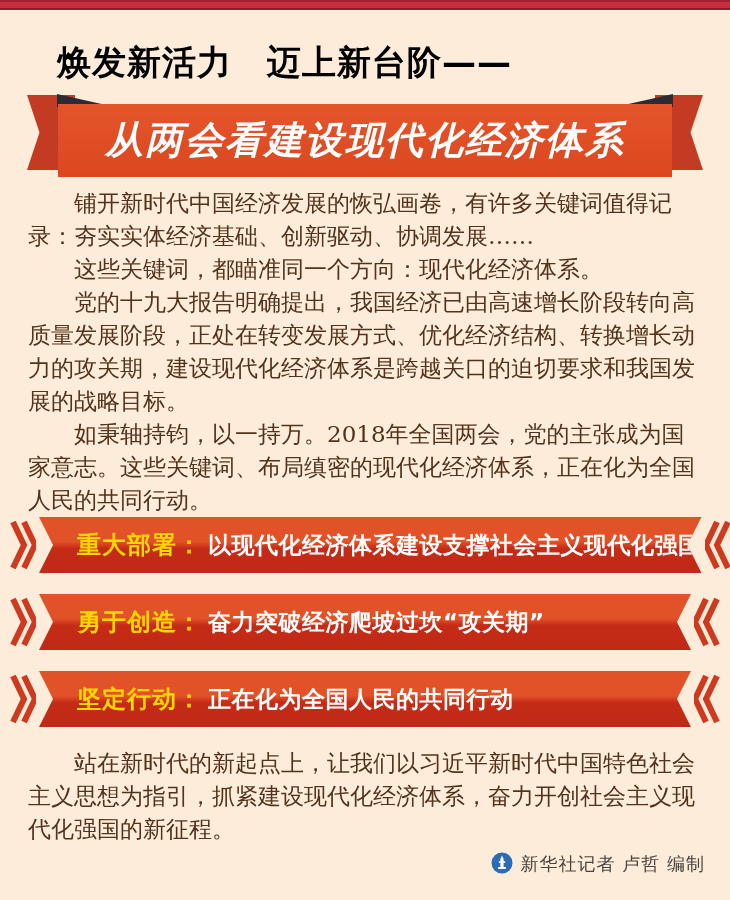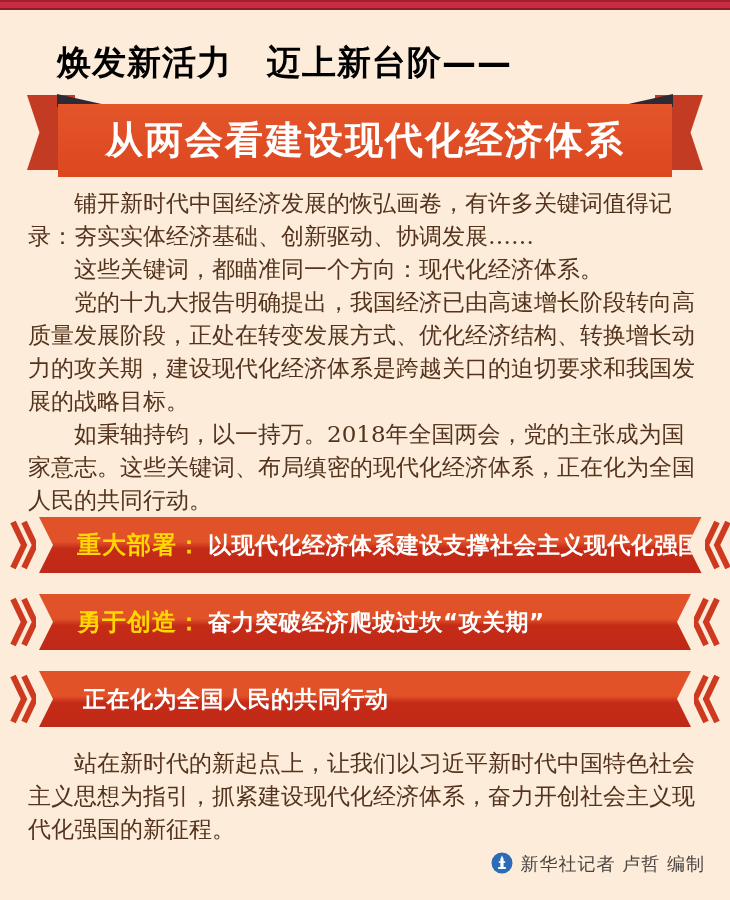--- a/index.html
+++ b/index.html
@@ -19,21 +19,21 @@
   .headline{
     margin:30px 0 0 57px;
     height:45px;
     font-size:34px;
     font-weight:900;
     color:#000000;
     letter-spacing:1px;
     font-family:"DejaVu Sans","Liberation Sans",sans-serif;
   }
   
-  .ribbon{position:relative;height:84px;margin-top:8px;}
+  .ribbon{position:relative;height:84px;margin-top:8px;font-style:italic;}
   .ribbon .tail{
     position:absolute;top:2px;height:75px;width:48px;
     background:#c33b22;
   }
   .ribbon .tail.left{
     left:27px;
     clip-path:polygon(0 0,100% 0,100% 100%,0 100%,26% 50%);
   }
   .ribbon .tail.right{
     right:27px;
@@ -159,20 +159,21 @@
       <polyline points="14,5 25,28 14,51" fill="none" stroke="#ce3a1f" stroke-width="6"></polyline>
     </svg>
   </div>
 
   <div class="banner-row">
     <svg class="chevrons" viewBox="0 0 26 56">
       <polyline points="3,5 14,28 3,51" fill="none" stroke="#ce3a1f" stroke-width="6"></polyline>
       <polyline points="14,5 25,28 14,51" fill="none" stroke="#ce3a1f" stroke-width="6"></polyline>
     </svg>
     <div class="banner-band">
+      <span class="banner-label">坚定行动：</span>
       <span class="banner-text">正在化为全国人民的共同行动</span>
     </div>
     <svg class="chevrons right" viewBox="0 0 26 56">
       <polyline points="3,5 14,28 3,51" fill="none" stroke="#ce3a1f" stroke-width="6"></polyline>
       <polyline points="14,5 25,28 14,51" fill="none" stroke="#ce3a1f" stroke-width="6"></polyline>
     </svg>
   </div>
 
 </div>
 

